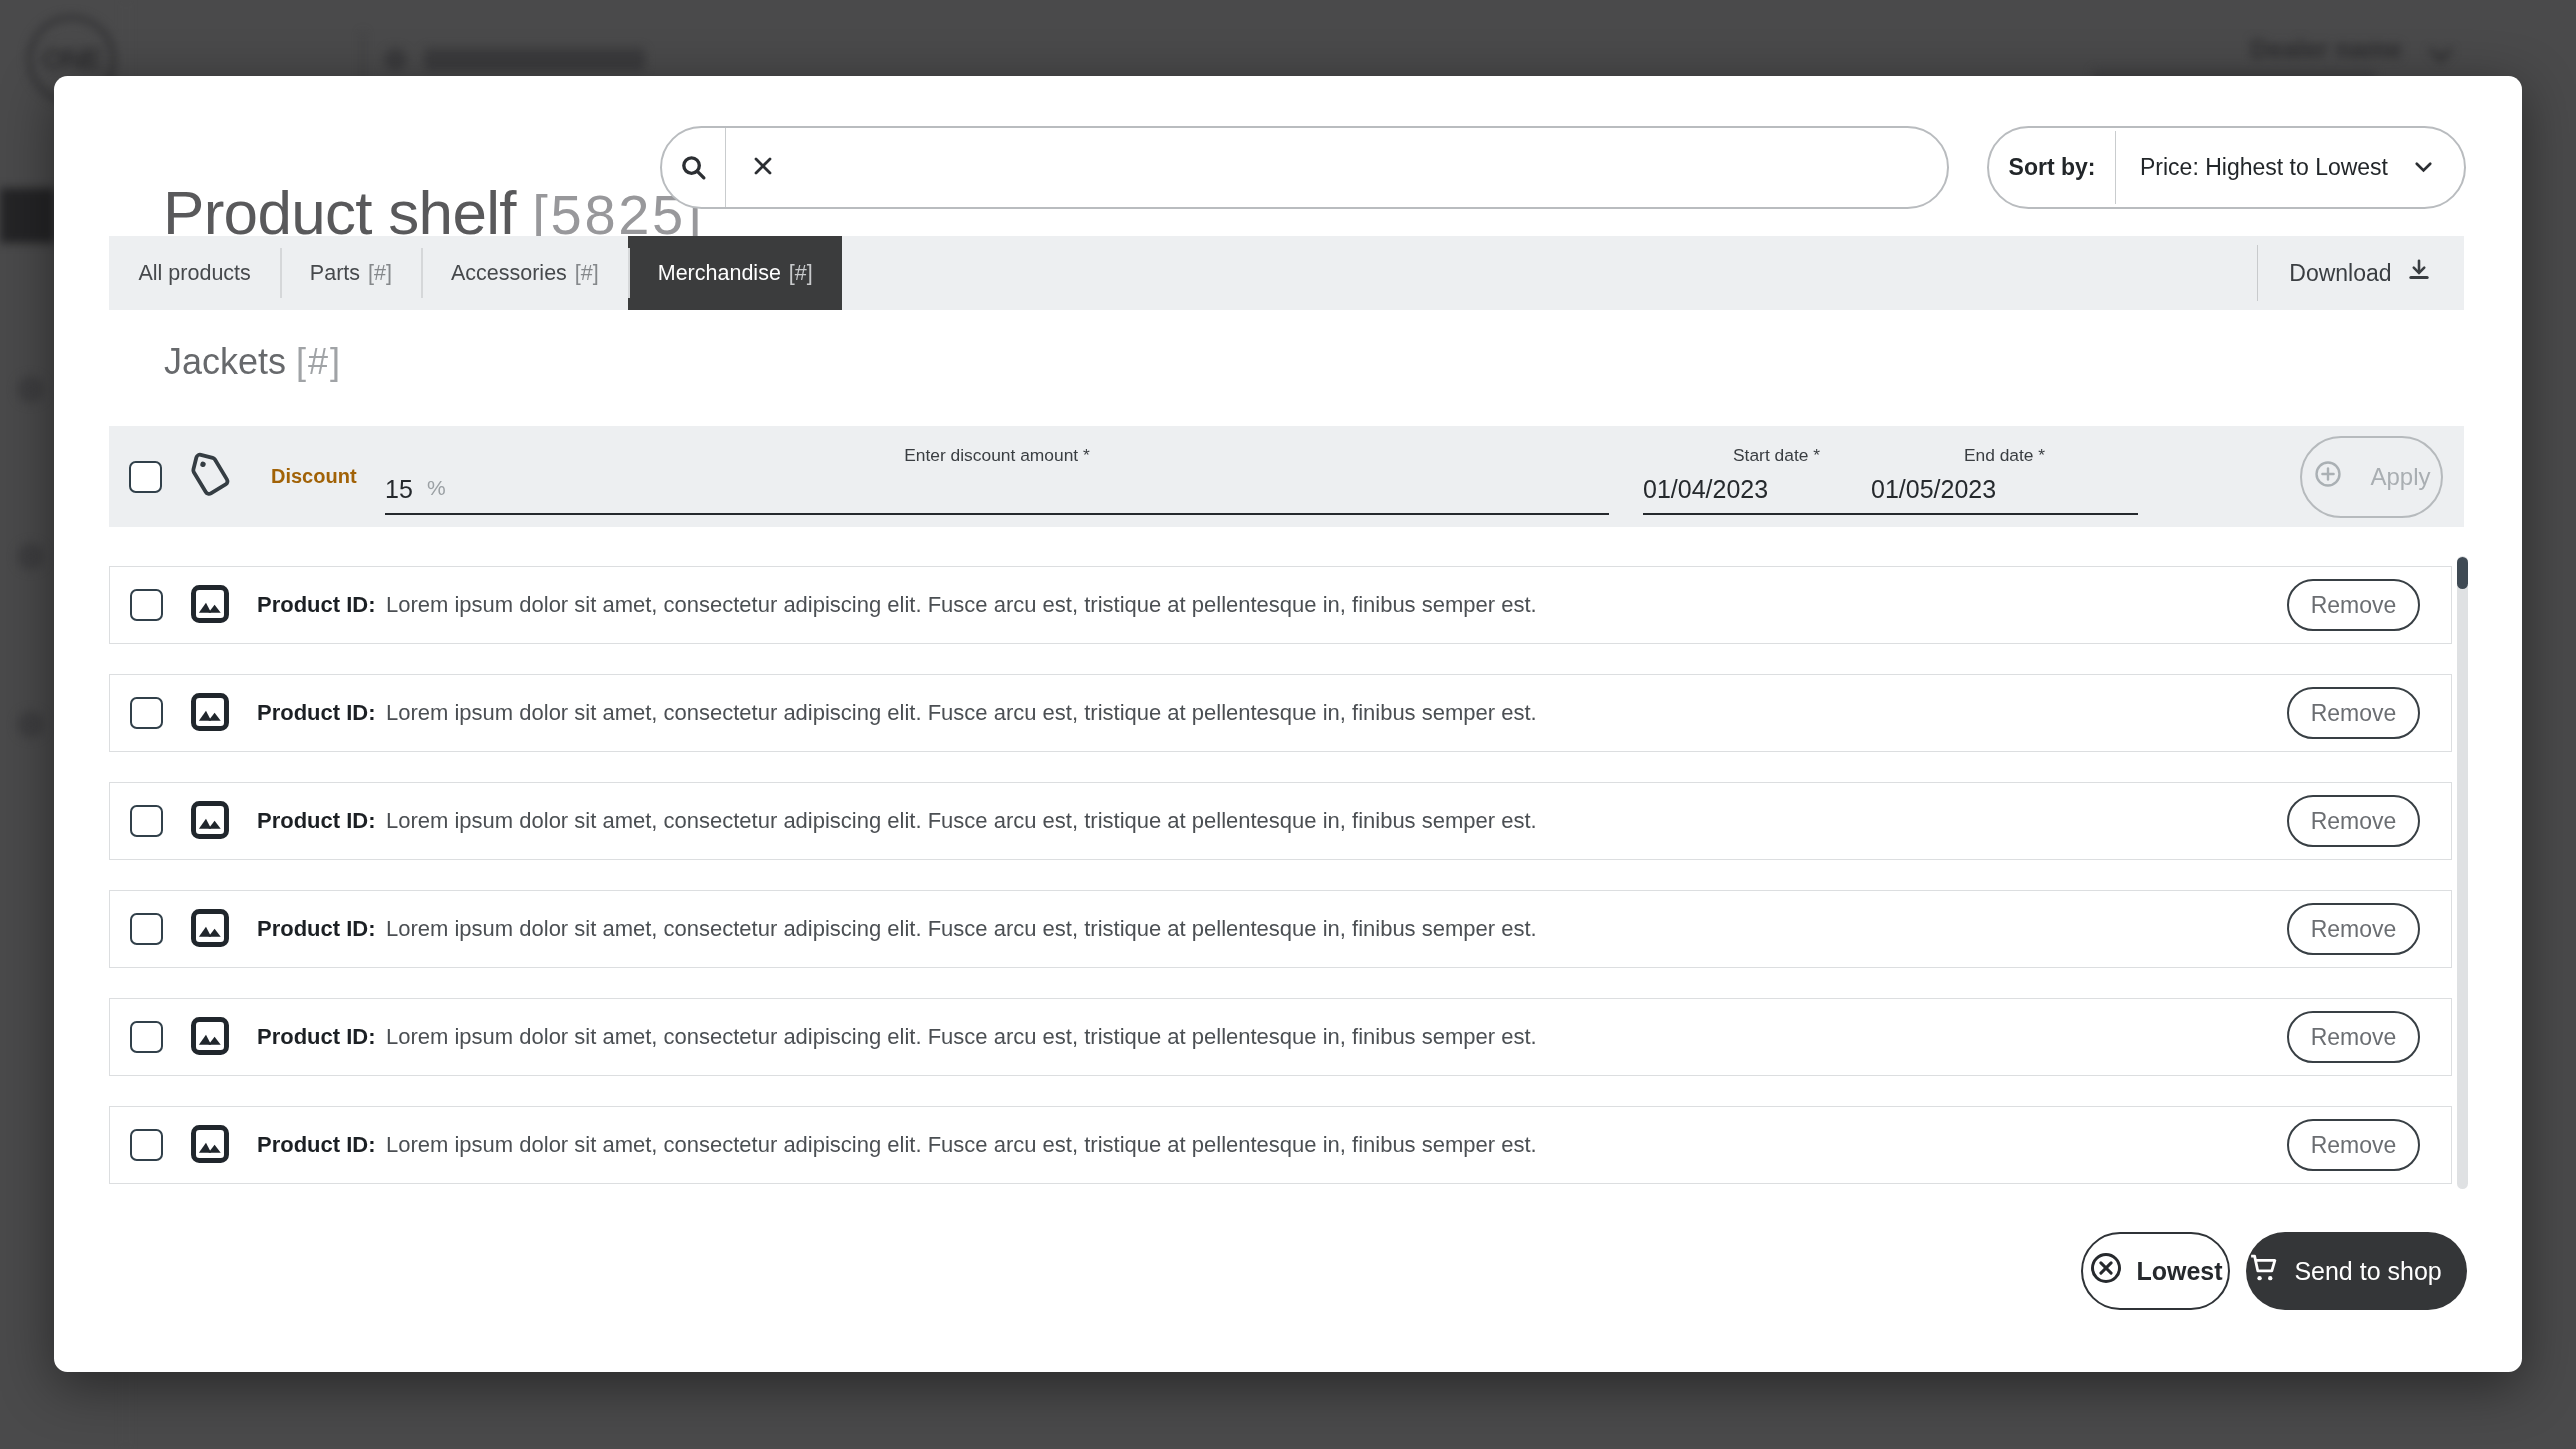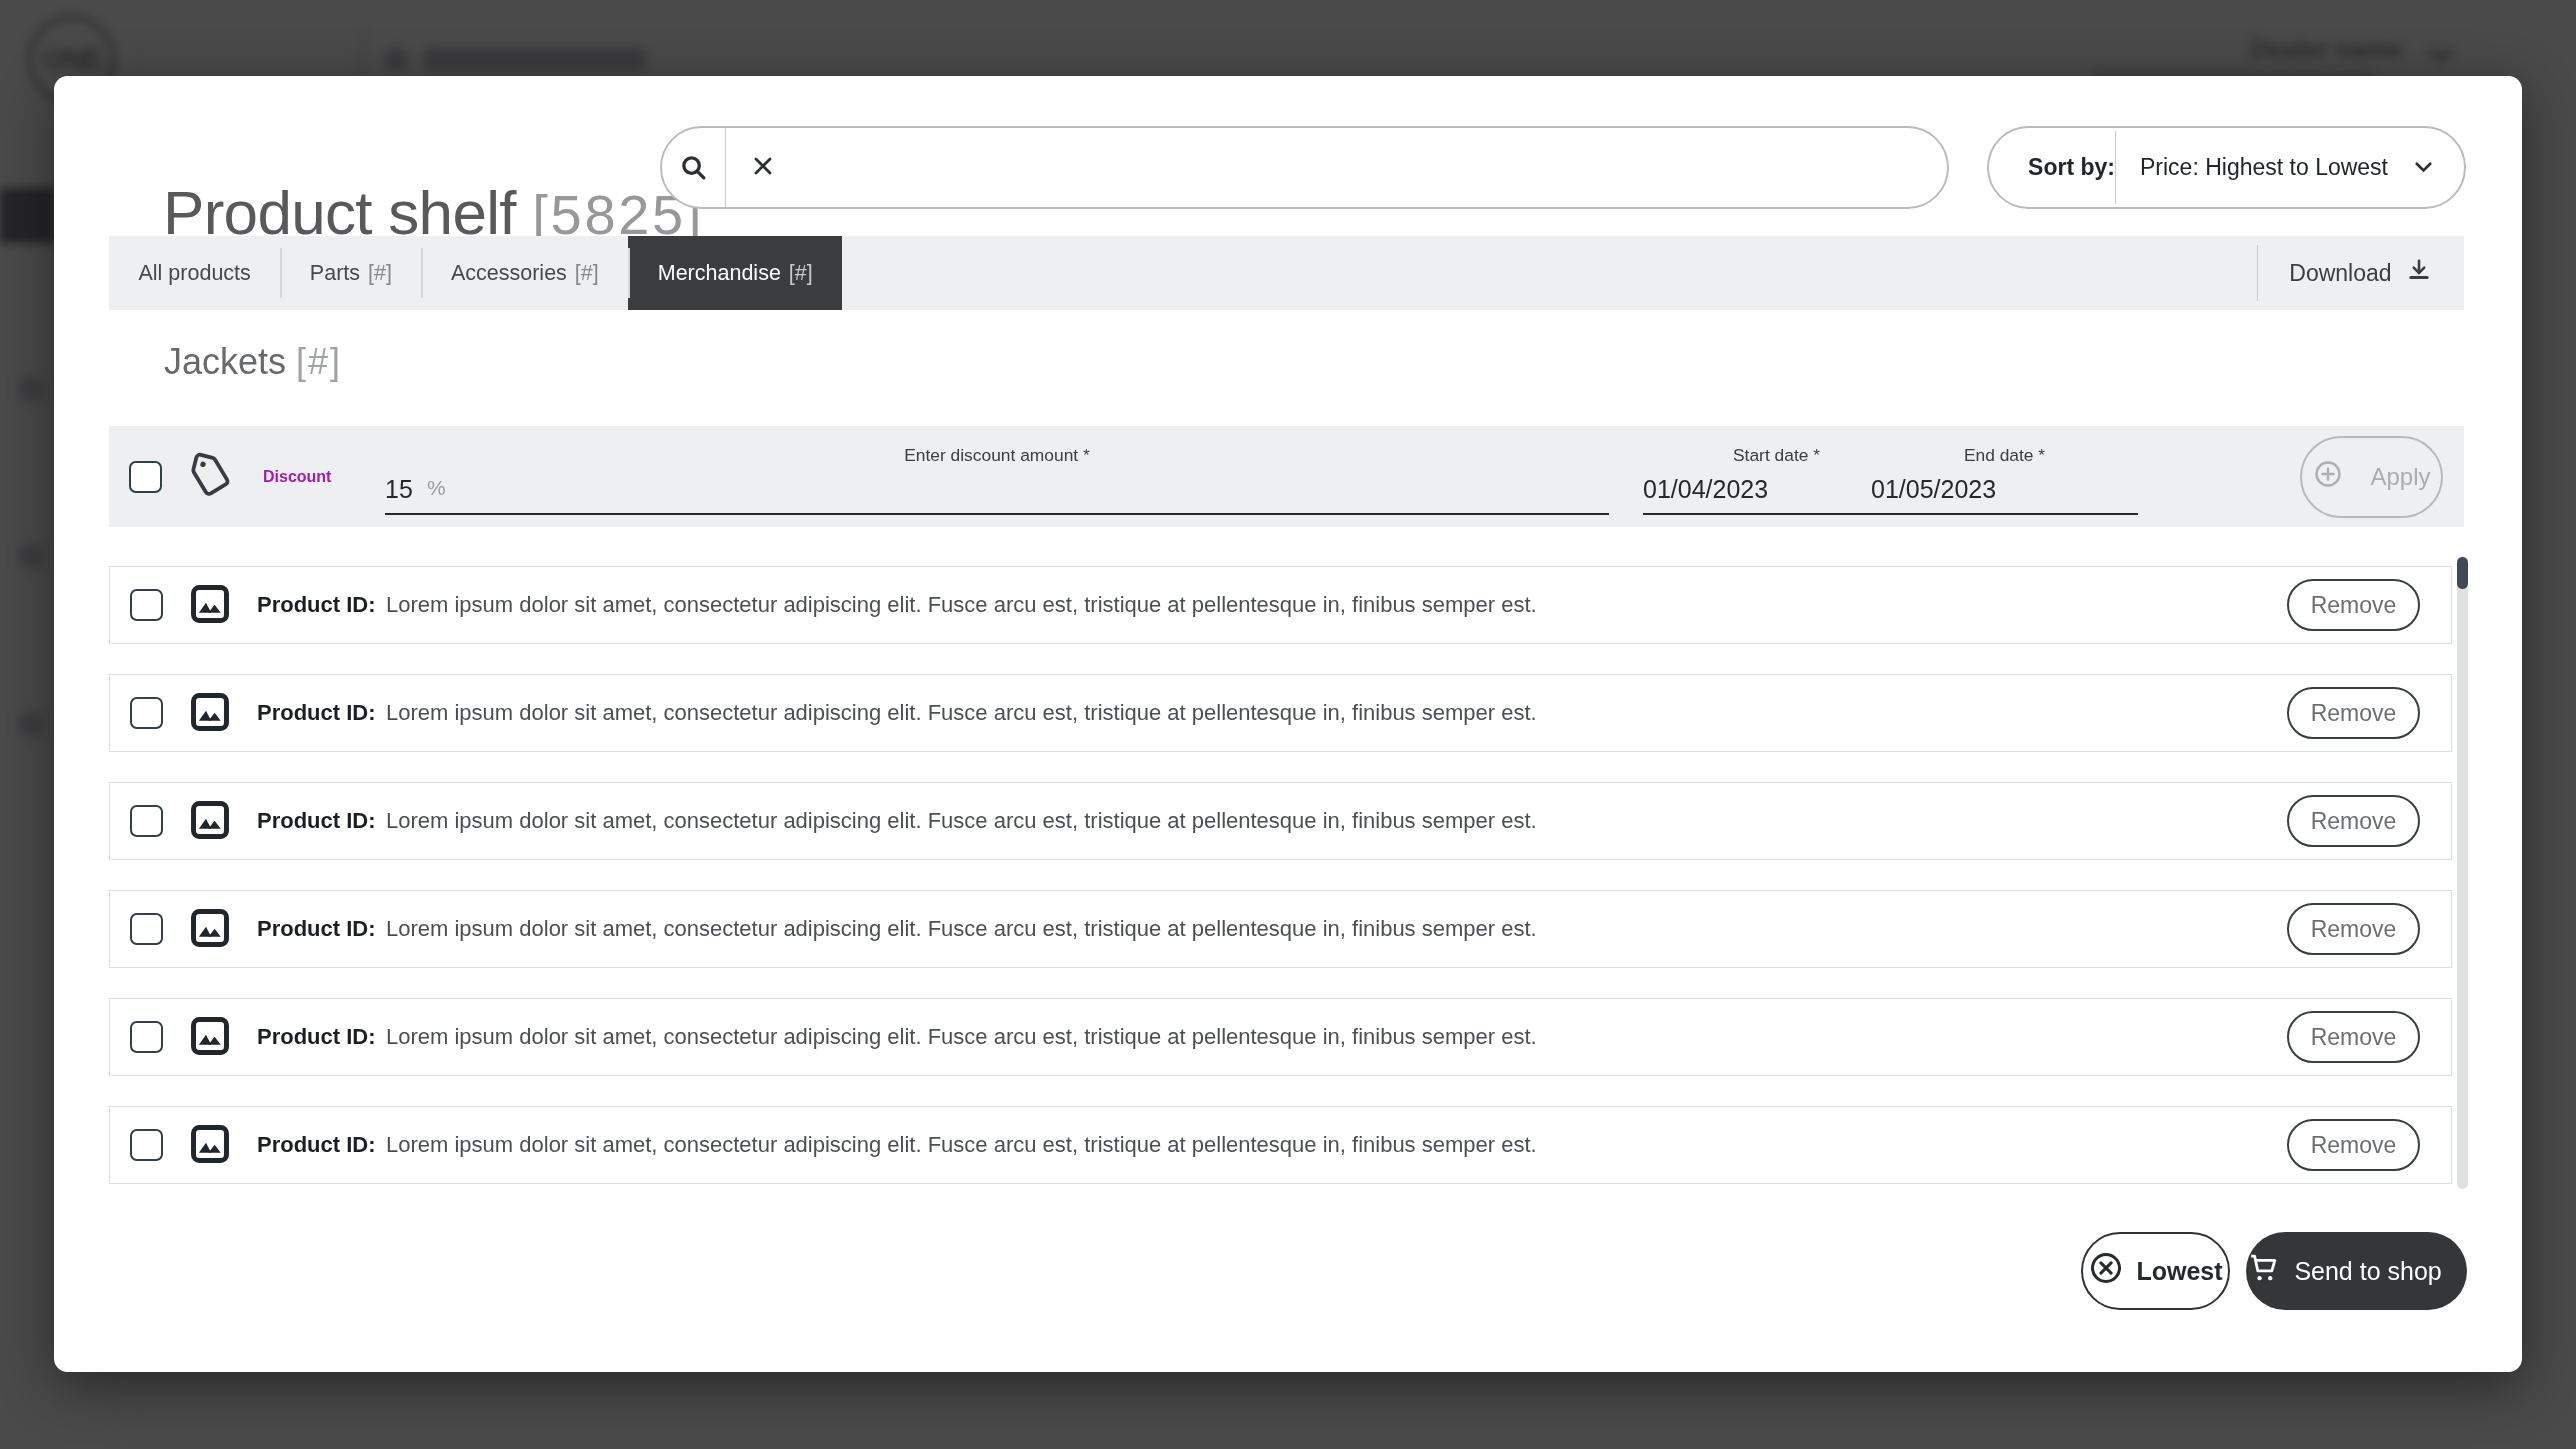--- a/index.html
+++ b/index.html
@@ -37,21 +37,21 @@
     border-right:1.3px solid #c9ccce; }
   .search-input { flex:1; border:none; outline:none; font-size:24px; color:#25292d; padding:0 20px;
     font-family:"Liberation Sans",sans-serif; background:transparent;}
   .search-input::placeholder { color:#b4b8bb; }
   .search-clear { width:74px; height:100%; border:none; background:none; display:flex; align-items:center;
     justify-content:center; cursor:pointer; }
 
   
   .sort-pill { position:absolute; left:1933px; top:50px; width:479px; height:83px;
     border:2px solid #b9bcbf; border-radius:42px; display:flex; align-items:center; background:#fff;}
-  .sort-label { width:127px; text-align:right; font-size:23px; font-weight:bold; color:#222629;
+  .sort-label { width:127px; text-align:center; font-size:23px; font-weight:bold; color:#222629;
     border-right:1.3px solid #c9ccce; padding:23px 0; }
   .sort-value { flex:1; font-size:23px; color:#222629; padding-left:24px; }
   .sort-caret { margin-right:27px; }
 
   
   .tabbar { position:absolute; left:55px; top:160px; width:2355px; height:74px;
     background:#edeff1; display:flex; align-items:stretch; }
   .tab { display:flex; align-items:center; padding:0 29.5px; font-size:21.5px; color:#46494c;
     position:relative; cursor:pointer; white-space:nowrap;}
   .tab + .tab::before { content:""; position:absolute; left:0; top:12px; bottom:12px; width:1.3px; background:#d5d7d9;}
@@ -65,21 +65,21 @@
   
   .section-h { position:absolute; left:110px; top:265px; font-size:36px; color:#67696c; }
   .section-h .cnt { color:#a0a3a6; font-weight:300; letter-spacing:2px;}
 
   
   .discount-bar { position:absolute; left:55px; top:350px; width:2355px; height:101px; background:#edeff1;
     display:flex; align-items:center; }
   .chk { width:33px; height:32px; border:2px solid #31404a; border-radius:6.7px; background:#fff; cursor:pointer; flex:none;}
   .discount-bar .chk { margin-left:20px; }
   .tag-wrap { margin-left:24px; flex:none; }
-  .discount-label { margin-left:29px; font-size:16px; font-weight:bold; color:#a21caf; flex:none;}
+  .discount-label { margin-left:37px; font-size:20px; font-weight:bold; color:#a16207; flex:none;}
   .field { position:absolute; }
   .field .flabel { font-size:17.4px; color:#3a3e42;text-align:center; }
   .field .fvalue { border:none; background:transparent; outline:none; font-size:25px; color:#25292d;
     font-family:"Liberation Sans",sans-serif; width:100%; padding:9.4px 0 0 0;}
   .field .funder { position:absolute; left:0; right:0; bottom:0; height:2px; background:#25292d; }
   .f-amount { left:276px; top:19px; width:1224px; height:70px; }
   .f-amount .suffix { position:absolute; left:42px; top:31px; font-size:21px; color:#9ba0a4; }
   .f-start  { left:1534px; top:19px; width:267px; height:70px; }
   .f-end    { left:1762px; top:19px; width:267px; height:70px; }
   .apply-btn { position:absolute; left:2191px; top:10px; width:143px; height:82px; border-radius:42px;

